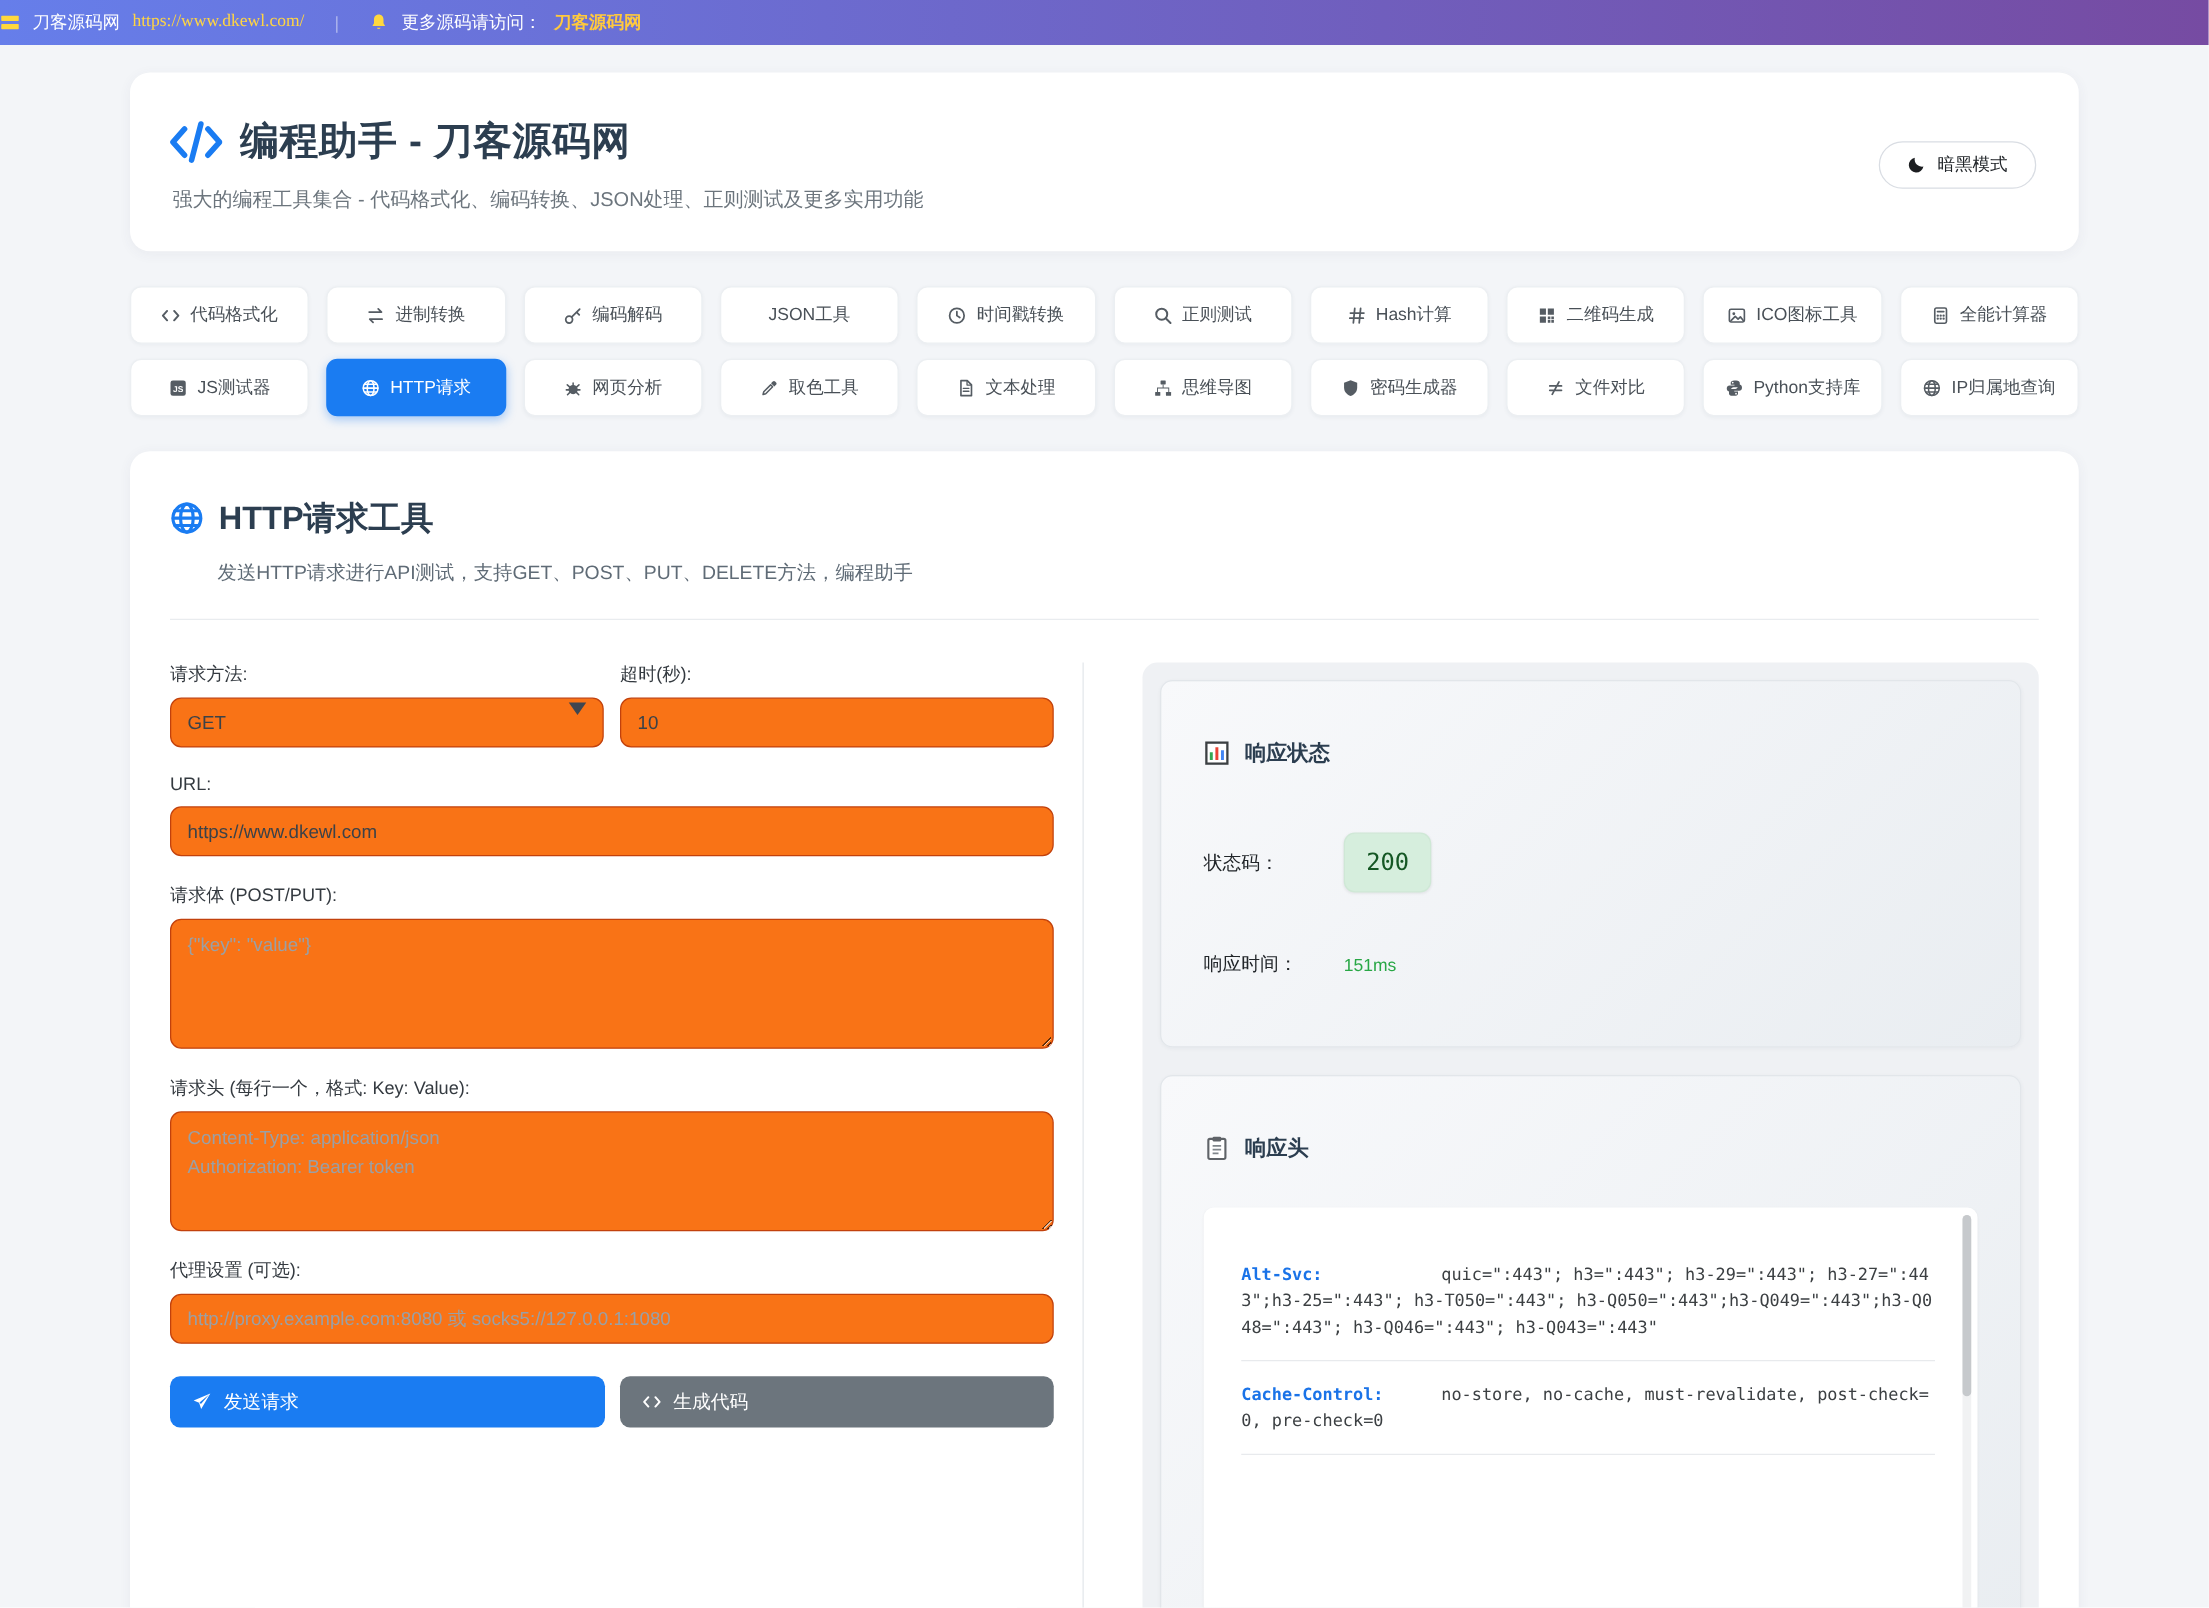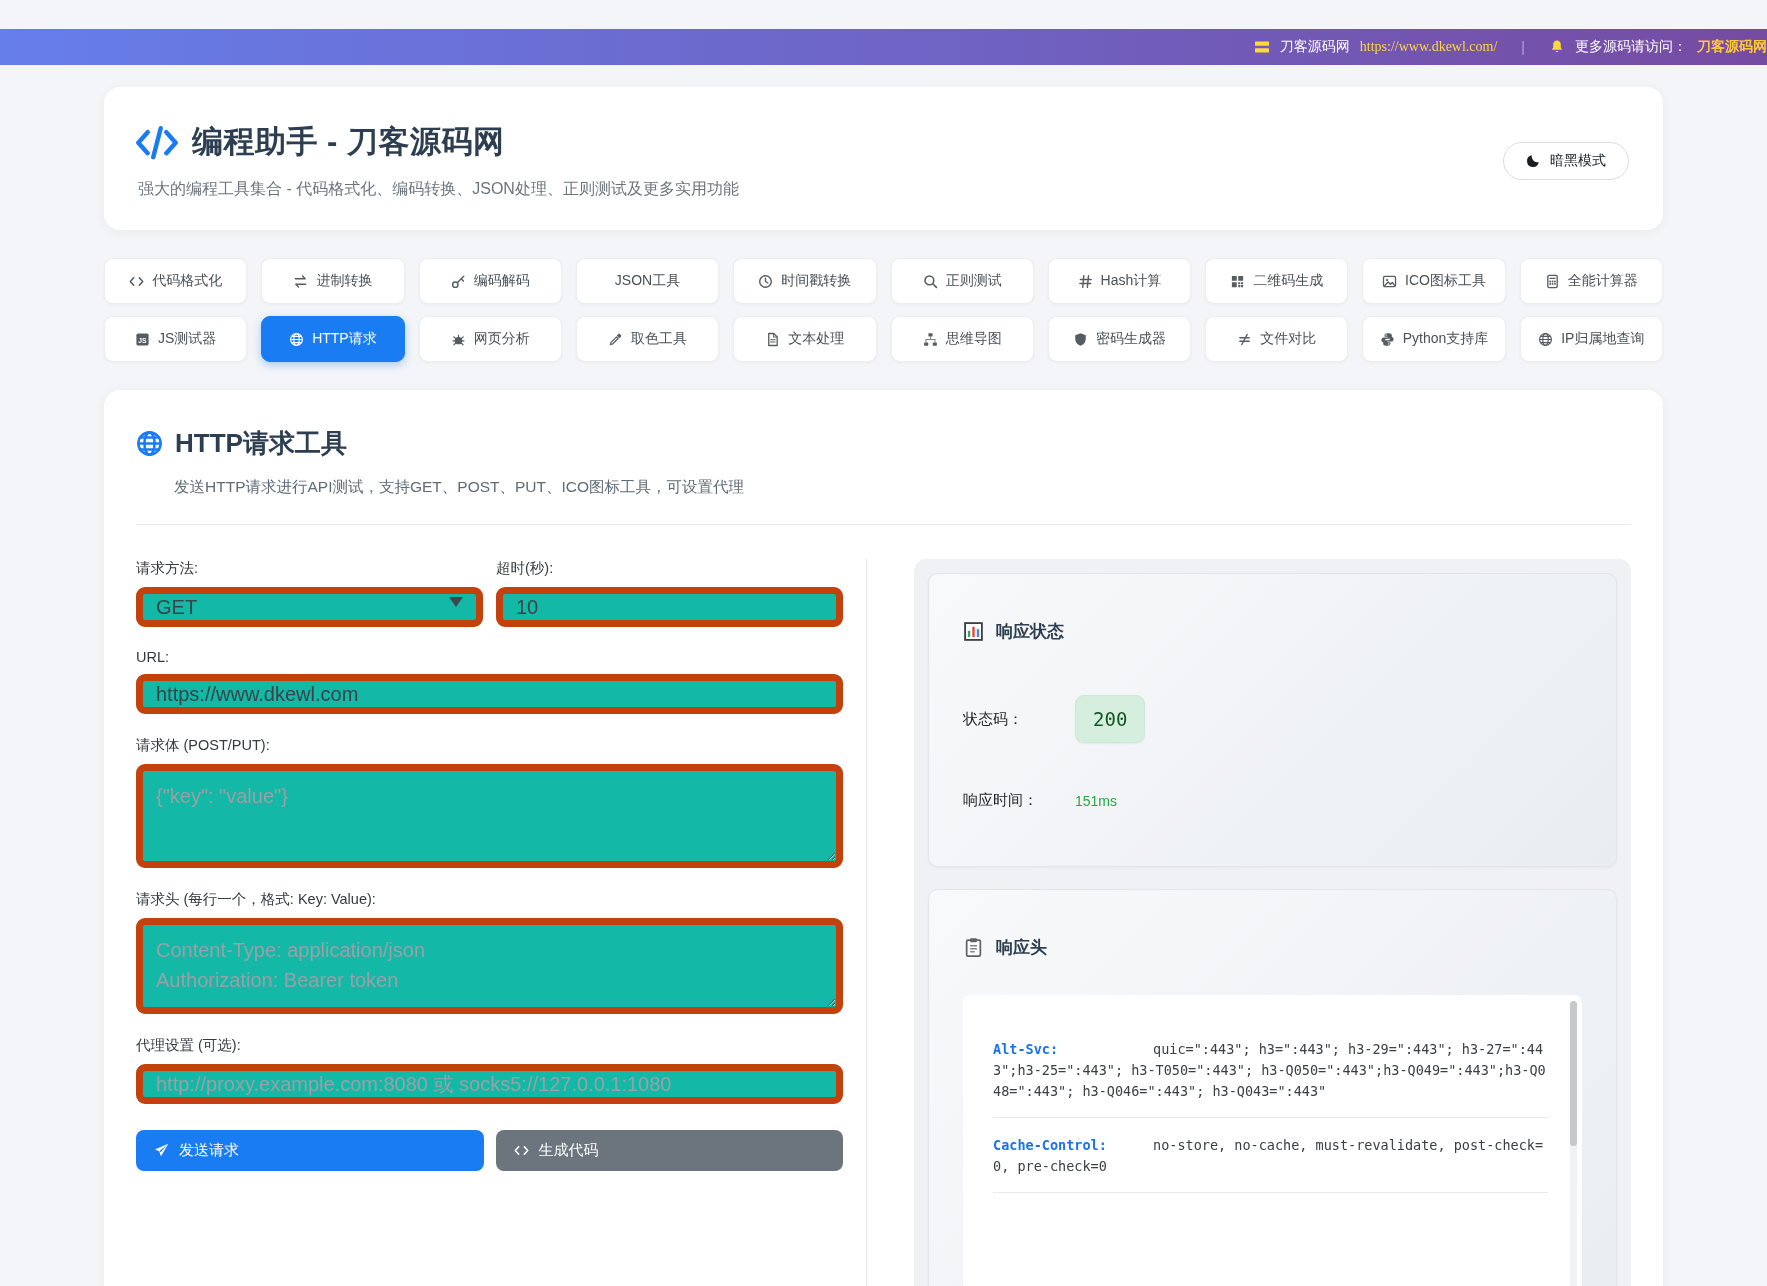--- a/index.html
+++ b/index.html
@@ -5,23 +5,23 @@
   * { margin:0; padding:0; box-sizing:border-box; }
   html,body { width:1767px; height:1286px; overflow:hidden; }
   body {
     font-family:"Liberation Sans","DejaVu Sans",sans-serif;
     background:#f3f5f8; color:#212529;
   }
   svg { display:block; }
 
   
   .topbar {
-    height:36px; display:flex; align-items:center; justify-content:flex-end; gap:10px;
+    height:36px; display:flex; align-items:center; justify-content:flex-start; gap:10px;
     background:linear-gradient(90deg,#667eea 0%,#764ba2 100%);
-    font-size:14px; color:#ffffff;margin-top:29px;
+    font-size:14px; color:#ffffff;
   }
   .topbar .yellow { color:#ffd542; text-decoration:none;font-family:Liberation Serif, serif; }
   .topbar .strong-yellow { color:#ffc93d; font-weight:bold; text-decoration:none; }
   .topbar .sep { color:rgba(255,255,255,.45); margin:0 14px; }
   .tb-icon { width:16px; height:16px; }
 
   .shell { width:1559px; margin:0 auto; }
 
   
   .header-card {
@@ -73,22 +73,22 @@
   .workspace { display:flex; align-items:stretch; }
   .form-col { width:707px; flex:0 0 auto; }
   .v-divider { width:1px; background:#e4e7eb; margin:0 47px 0 23px; }
   .result-col { flex:1; background:#eff1f4; border-radius:12px; padding:14px; align-self:flex-start; }
 
   
   .f-label { font-size:14.5px; color:#343a40; margin-bottom:9px; }
   .f-group { margin-bottom:22px; }
   .row2 { display:grid; grid-template-columns:1fr 1fr; gap:13px; }
   .input, .selectbox, textarea.input {
-    width:100%; border:7px solid #c2410c; border-radius:9px; background:#14b8a6;
-    font-size:20px; color:#3c4248; font-family:inherit;
+    width:100%; border:1px solid #c2410c; border-radius:9px; background:#f97316;
+    font-size:15px; color:#3c4248; font-family:inherit;
   }
   .input { height:40px; padding:0 13px; }
   .input::placeholder, textarea.input::placeholder { color:#9aa0a6; }
   .selectbox { height:40px; padding:0 30px 0 13px; position:relative;
     display:flex; align-items:center; cursor:pointer; }
   .selectbox .caret {
     position:absolute; right:13px; top:3px; width:0; height:0;
     border-left:7px solid transparent; border-right:7px solid transparent;
     border-top:10px solid #3f4650;
   }
@@ -371,21 +371,21 @@
     <div class="tool-title-row">
       <span class="globe-big">
           <svg viewBox="0 0 16 16" fill="none" stroke="#1a7cf2" stroke-linecap="round" stroke-width="1.5">
             <circle cx="8" cy="8" r="6.6"></circle>
             <ellipse cx="8" cy="8" rx="3" ry="6.6"></ellipse>
             <path d="M1.5 8h13M2.3 4.5h11.4M2.3 11.5h11.4"></path>
           </svg>
         </span>
       <h2>HTTP请求工具</h2>
     </div>
-    <div class="tool-desc">发送HTTP请求进行API测试，支持GET、POST、PUT、ICO图标工具，可设置代理</div>
+    <div class="tool-desc">发送HTTP请求进行API测试，支持GET、POST、PUT、DELETE方法，编程助手</div>
     <div class="tool-divider"></div>
 
     <div class="workspace">
 
       <div class="form-col">
         <div class="row2 f-group">
           <div>
             <div class="f-label">请求方法:</div>
             <div class="selectbox">
               <span>GET</span>

